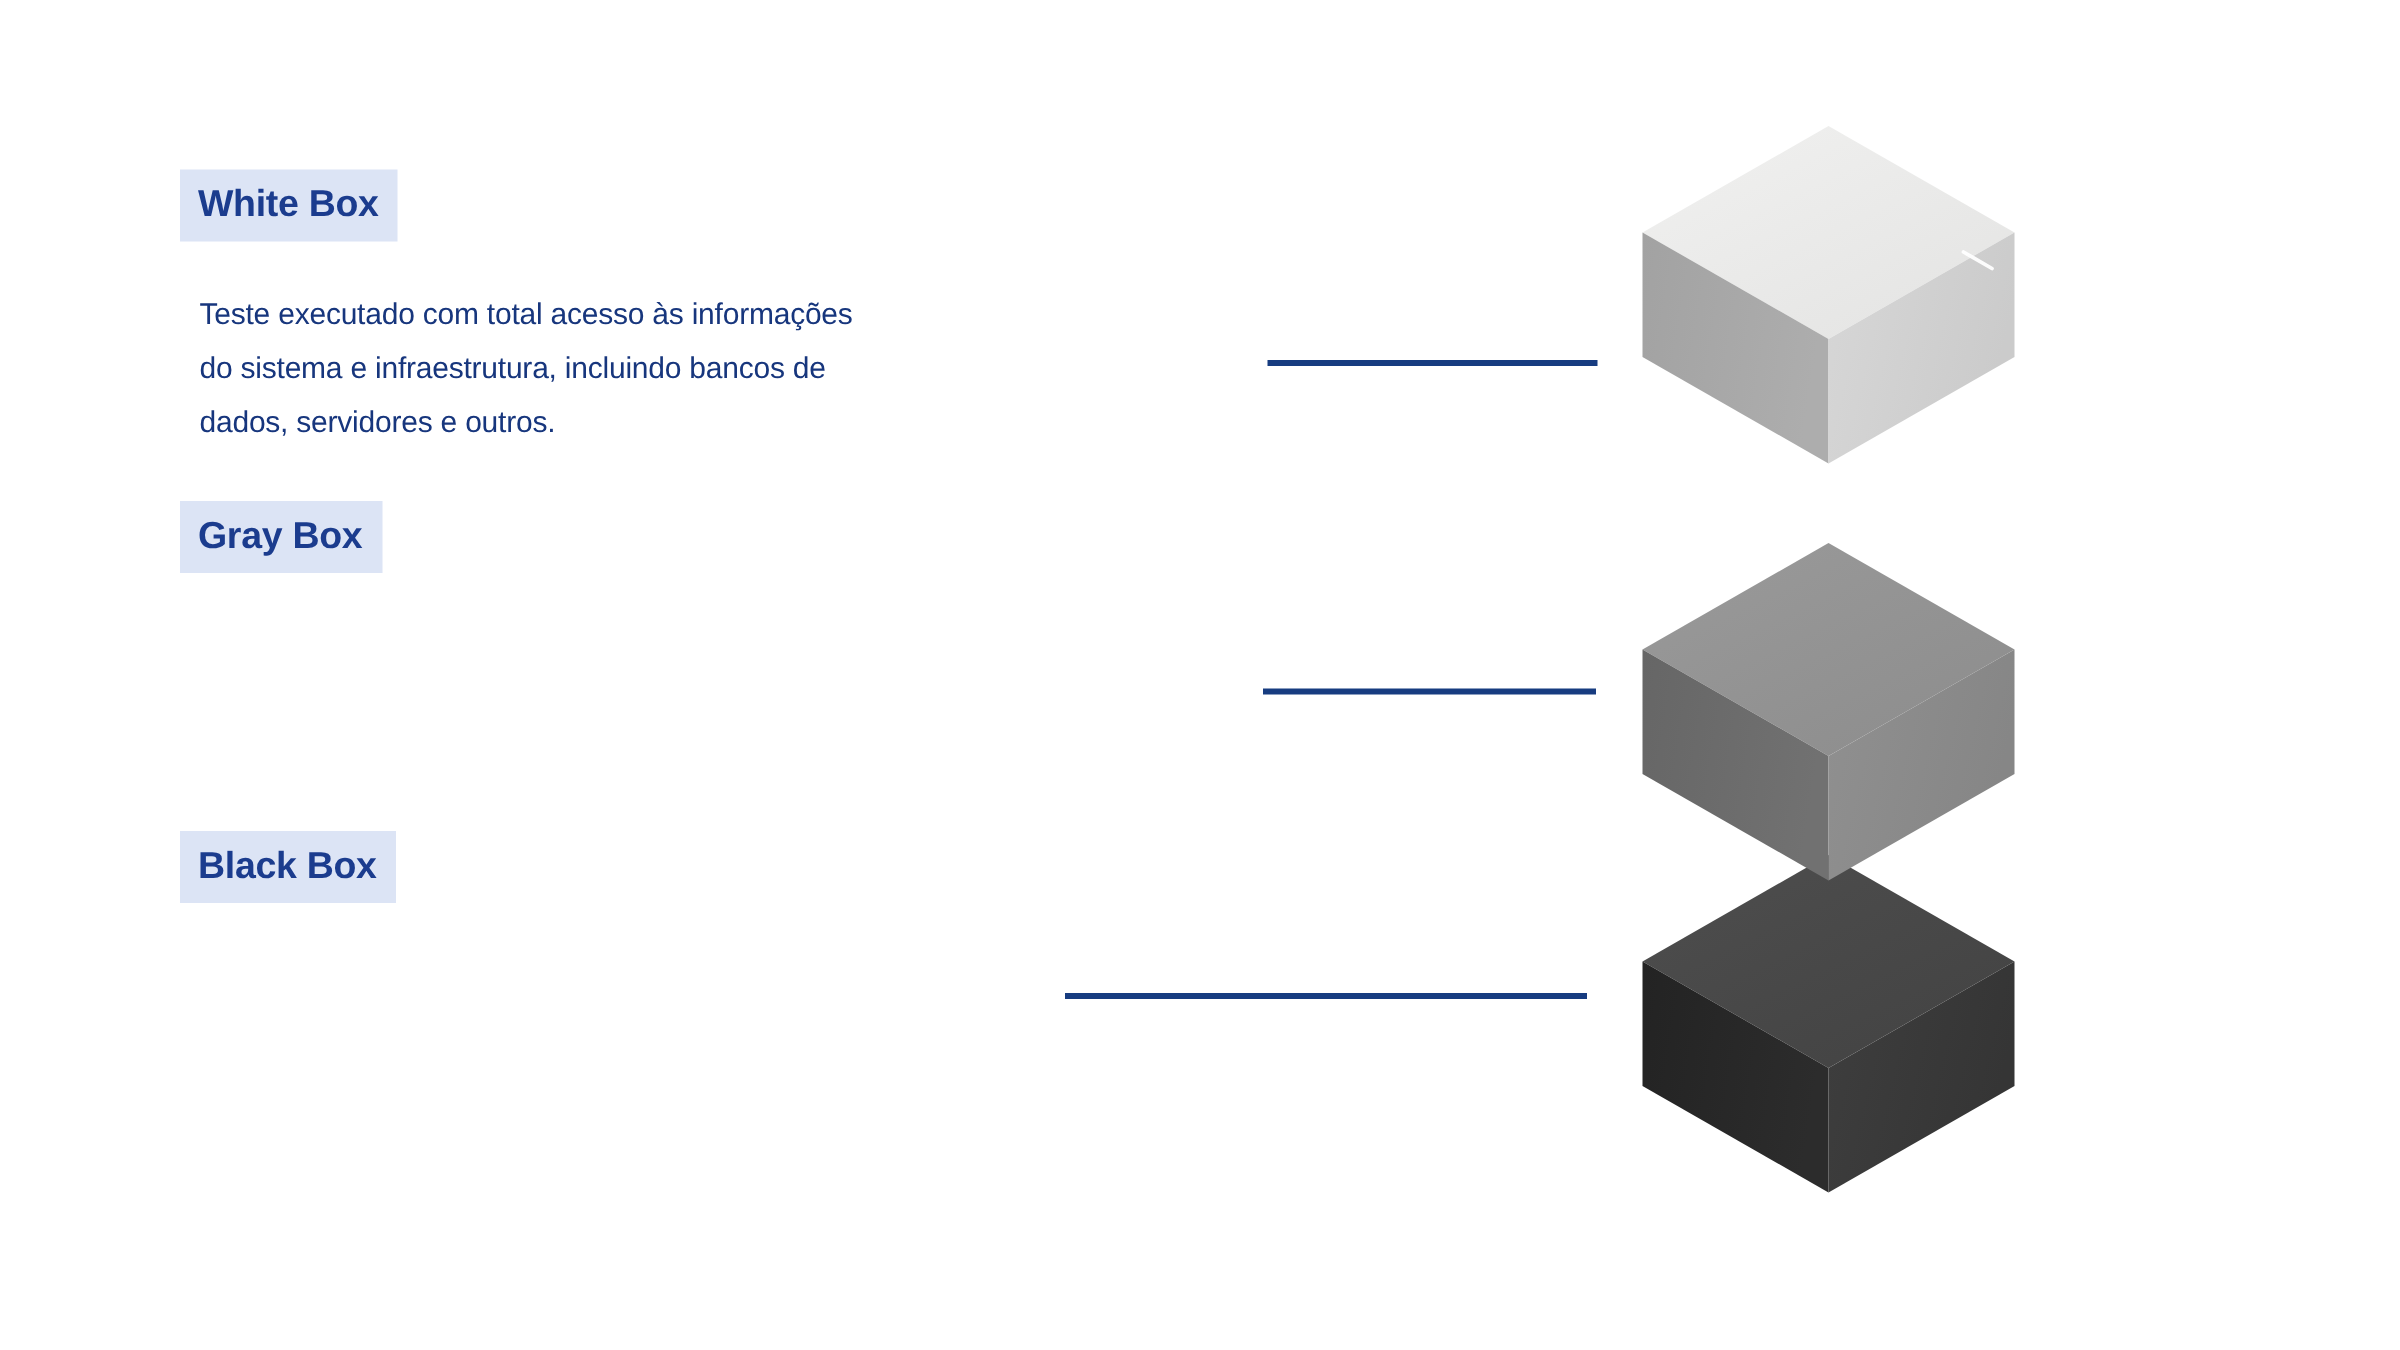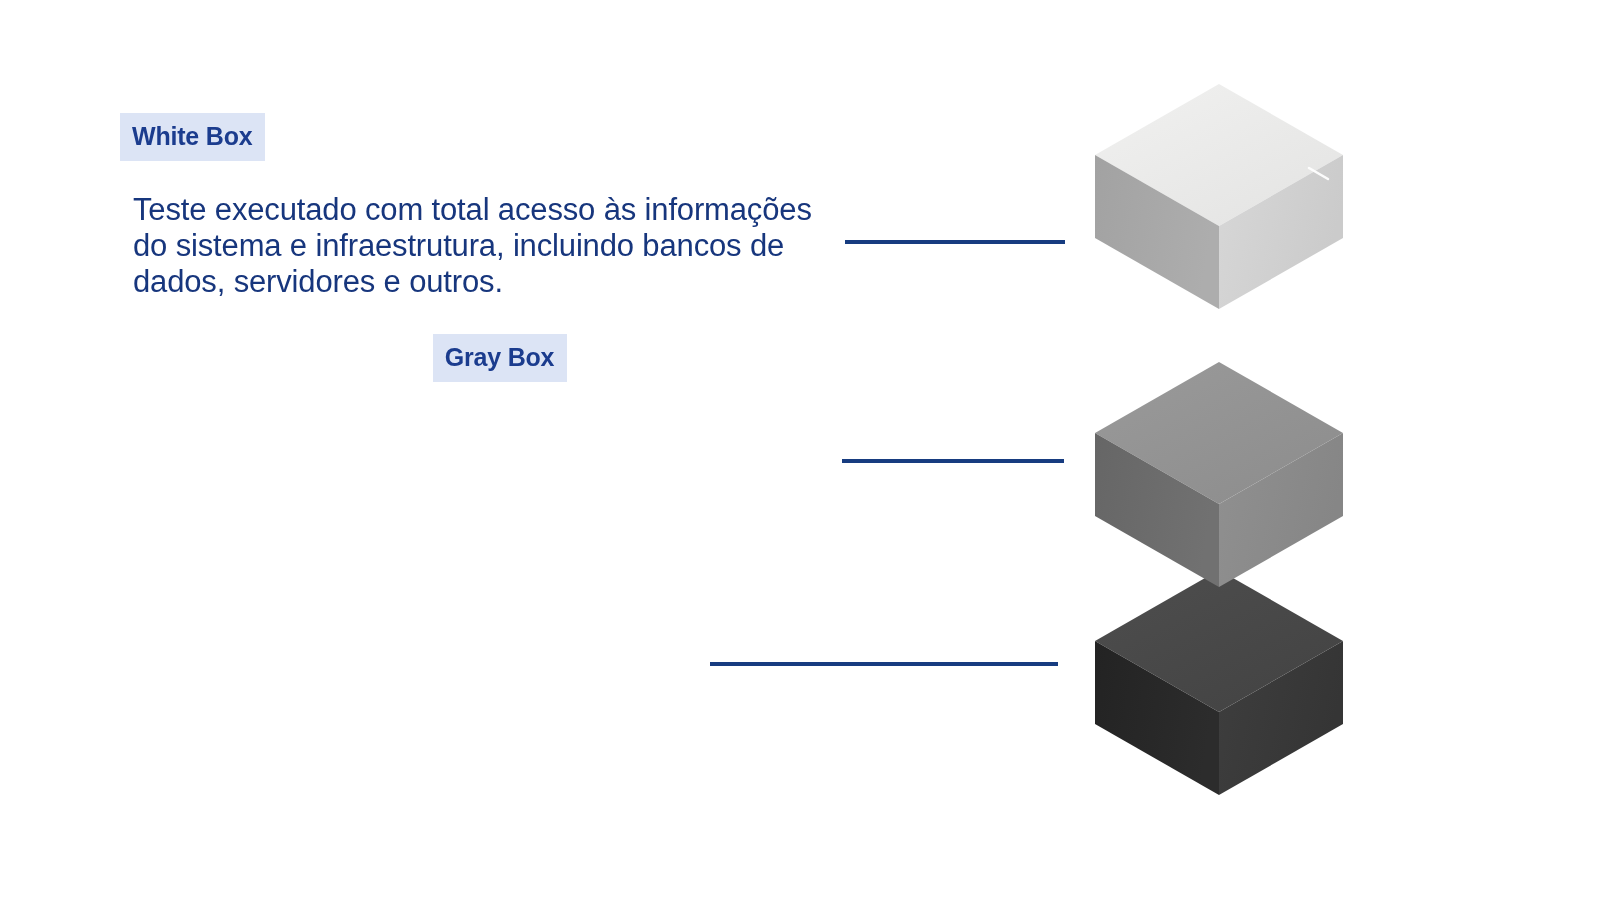--- a/index.html
+++ b/index.html
@@ -32,40 +32,40 @@
     width: 760px;
     height: 900px;
   }
 
   .block {
     position: absolute;
     left: 0;
     width: 760px;
   }
   .block-white { top: 113px; }
-  .block-gray  { top: 334px; text-align: center; }
+  .block-gray  { top: 334px; }
   .block-black { top: 554px; }
 
   .chip {
     display: inline-block;
     background: #dce4f5;
     color: #1b3c8e;
     font-size: 25px;
     font-weight: bold;
     line-height: 1.0;
     padding: 11px 13px 12px 12px;
     letter-spacing: -0.2px;
     white-space: nowrap;
   }
 
   .desc {
     margin: 0;
     padding: 0 0 0 13px;
     color: #17367d;
-    font-size: 31px;
+    font-size: 20px;
     line-height: 36px;
     letter-spacing: -0.15px;
     white-space: pre-line;
   }
   .block-white .desc { margin-top: 31px; }
   .block-gray  .desc { margin-top: 31px; }
   .block-black .desc { margin-top: 31px; }
 
   
   .connector {
@@ -99,20 +99,21 @@
       <p class="desc">Teste executado com total acesso às informações
 do sistema e infraestrutura, incluindo bancos de
 dados, servidores e outros.</p>
     </div>
 
     <div class="block block-gray">
       <span class="chip">Gray Box</span>
     </div>
 
     <div class="block block-black">
+      <span class="chip">Black Box</span>
     </div>
 
   </div>
 
   <div class="connector connector-1"></div>
   <div class="connector connector-2"></div>
   <div class="connector connector-3"></div>
 
   <div class="cube-stack">
     <svg width="280" height="745" viewBox="0 0 280 745" xmlns="http://www.w3.org/2000/svg">

